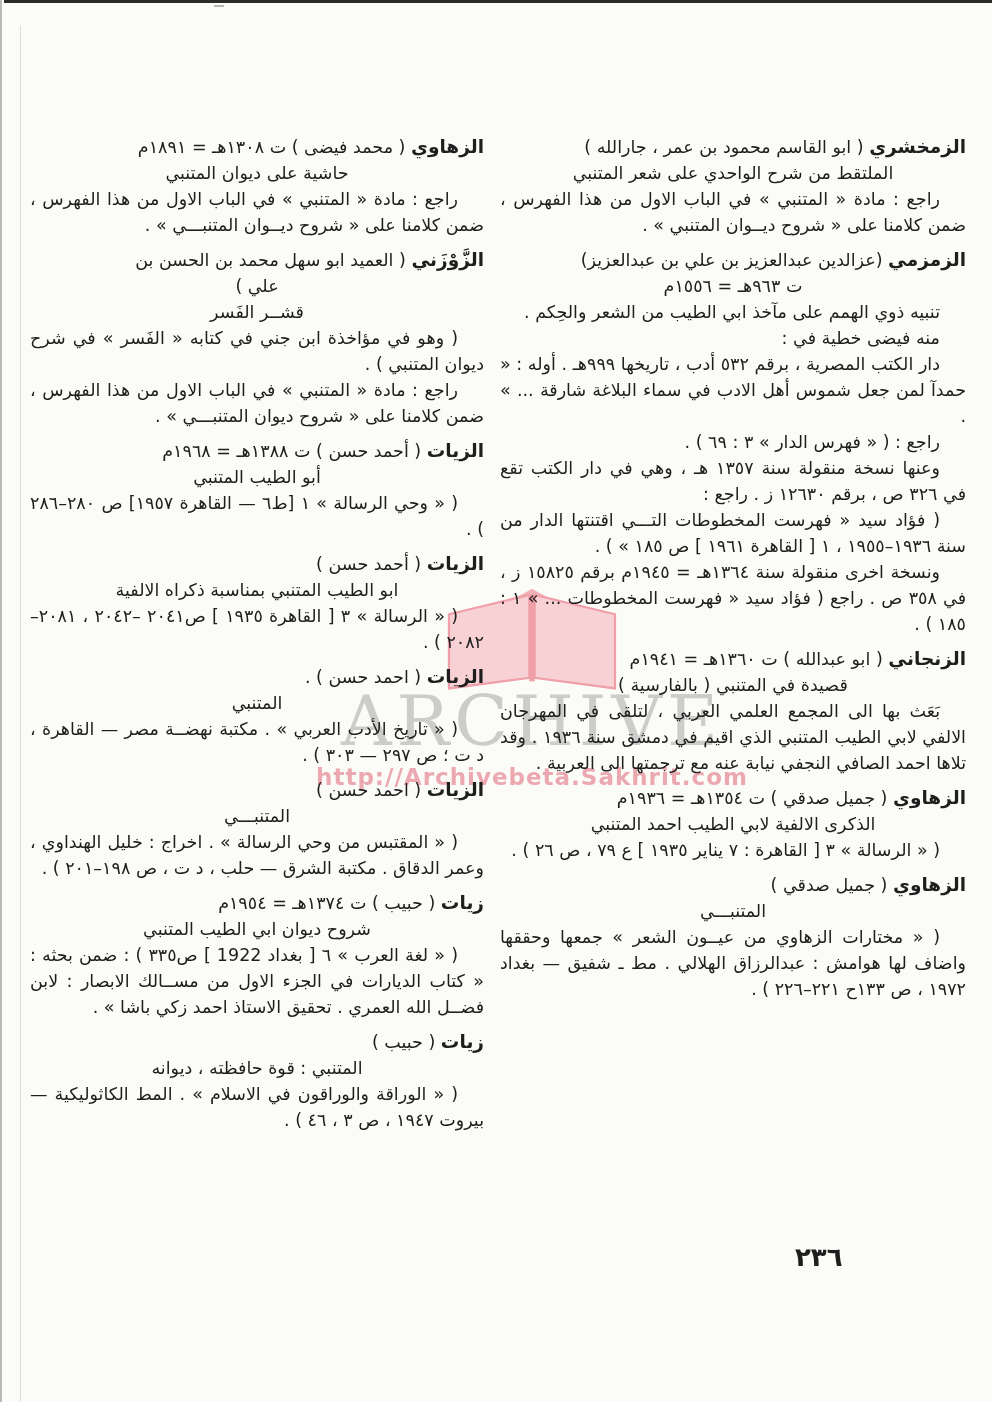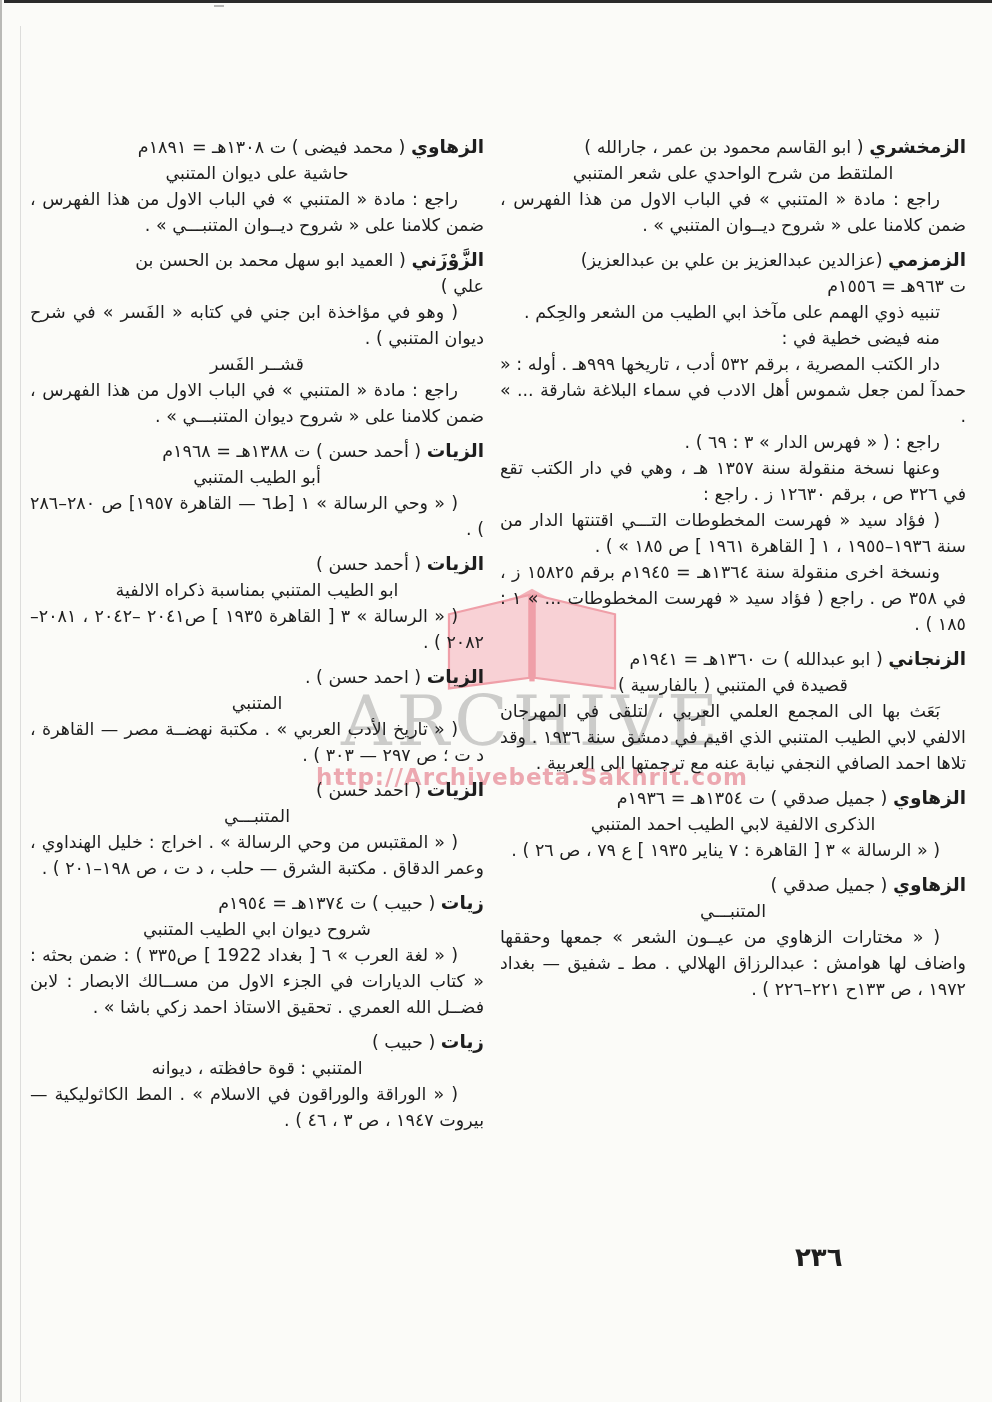--- a/index.html
+++ b/index.html
@@ -43,21 +43,21 @@
     text-align:right;
   }
   .col{font-size:17.5px;line-height:26px;}
   .col-right{width:466px;flex:0 0 466px;}
   .col-left{width:454px;flex:0 0 454px;}
   .entry{margin:0 0 9px 0;}
   .entry p{margin:0;}
   .head{}
   .entry-name{font-weight:bold;font-size:18.5px;}
   .line.title{text-align:center;}
-  .line.center{text-align:right;}
+  .line.center{text-align:center;}
   .line.para{text-align:justify;text-indent:26px;}
 
   .page-number{
     position:absolute;top:1242px;left:795px;z-index:1;
     font-size:26px;font-weight:bold;letter-spacing:1px;
   }
 </style>
 </head>
 <body>
 
@@ -116,22 +116,22 @@
       </section>
     <section class="col col-left" id="col-left">
         <article class="entry">
           <p class="head"><b class="entry-name">الزهاوي</b><span> ( محمد فيضى ) ت ١٣٠٨هـ = ١٨٩١م</span></p>
           <p class="line title">حاشية على ديوان المتنبي</p>
           <p class="line para">راجع : مادة « المتنبي » في الباب الاول من هذا الفهرس ، ضمن كلامنا على « شروح ديــوان المتنبـــي » .</p>
         </article>
         <article class="entry">
           <p class="head"><b class="entry-name">الزَّوْزَني</b><span> ( العميد ابو سهل محمد بن الحسن بن</span></p>
           <p class="line center">علي )</p>
+          <p class="line title">قشــر الفَسر</p>
           <p class="line para">( وهو في مؤاخذة ابن جني في كتابه « الفَسر » في شرح ديوان المتنبي ) .</p>
-          <p class="line title">قشــر الفَسر</p>
           <p class="line para">راجع : مادة « المتنبي » في الباب الاول من هذا الفهرس ، ضمن كلامنا على « شروح ديوان المتنبـــي » .</p>
         </article>
         <article class="entry">
           <p class="head"><b class="entry-name">الزيات</b><span> ( أحمد حسن ) ت ١٣٨٨هـ = ١٩٦٨م</span></p>
           <p class="line title">أبو الطيب المتنبي</p>
           <p class="line para">( « وحي الرسالة » ١ [ط٦ — القاهرة ١٩٥٧] ص ٢٨٠–٢٨٦ ) .</p>
         </article>
         <article class="entry">
           <p class="head"><b class="entry-name">الزيات</b><span> ( أحمد حسن )</span></p>
           <p class="line title">ابو الطيب المتنبي بمناسبة ذكراه الالفية</p>

